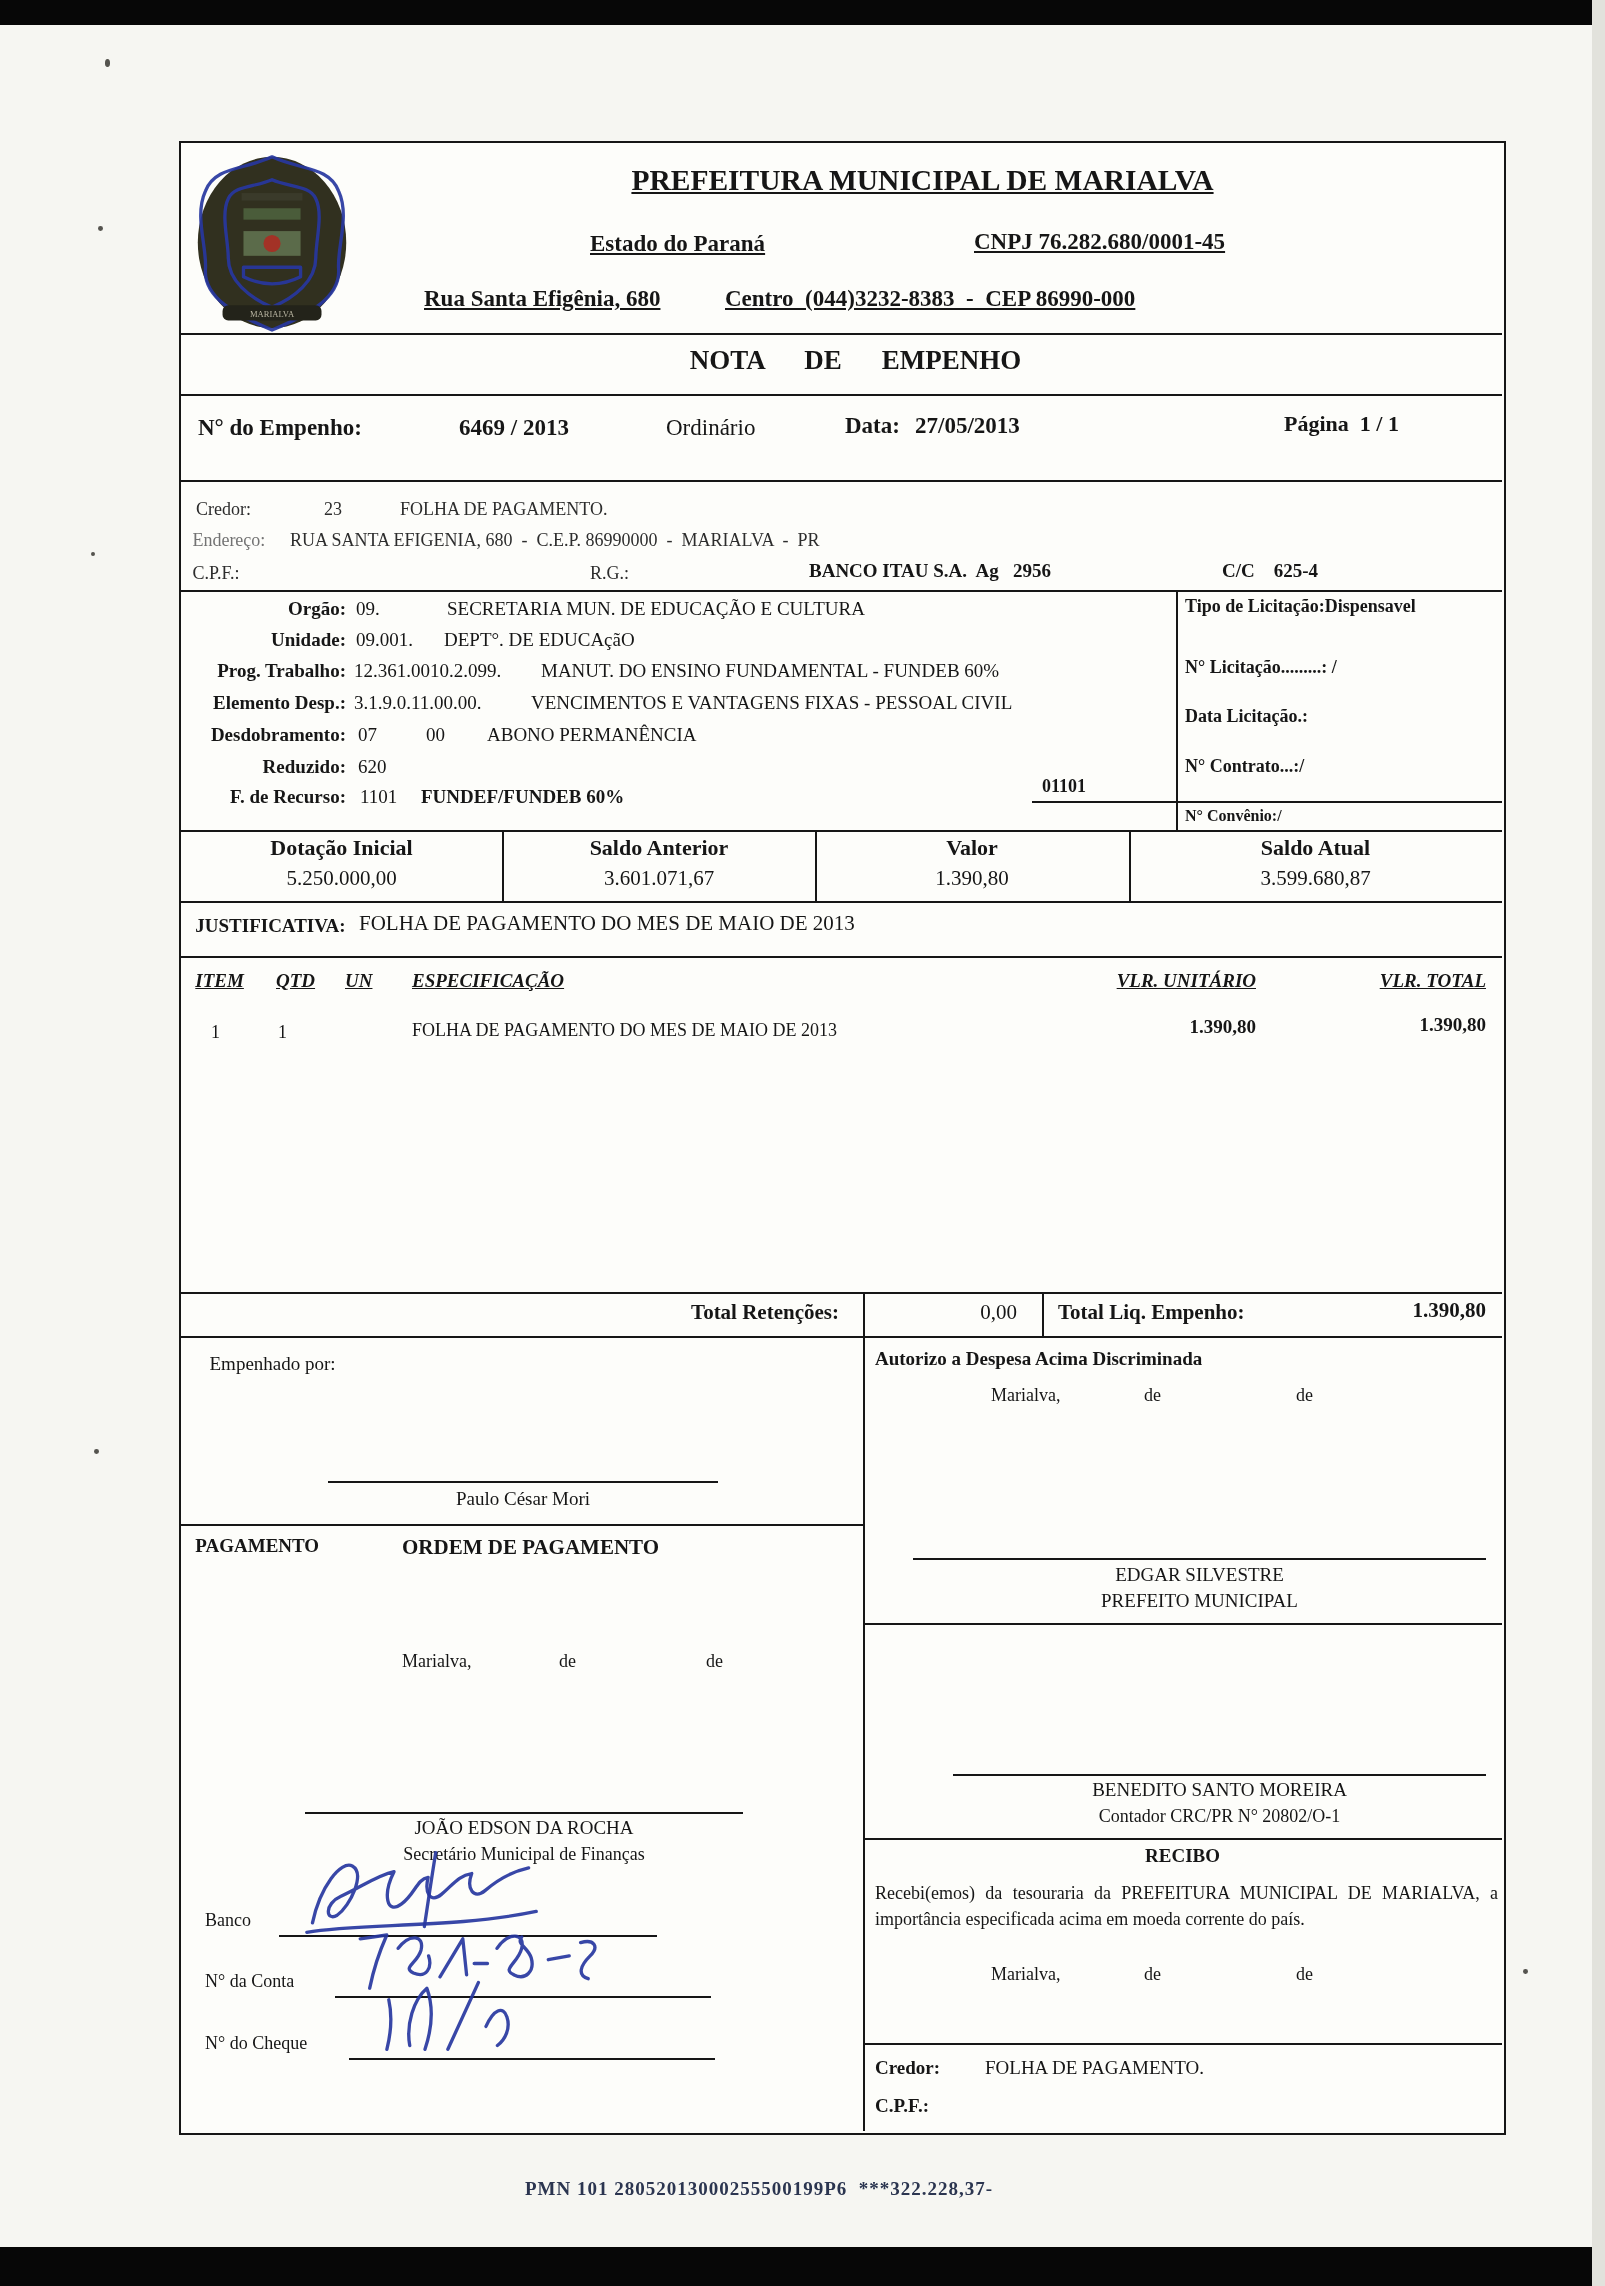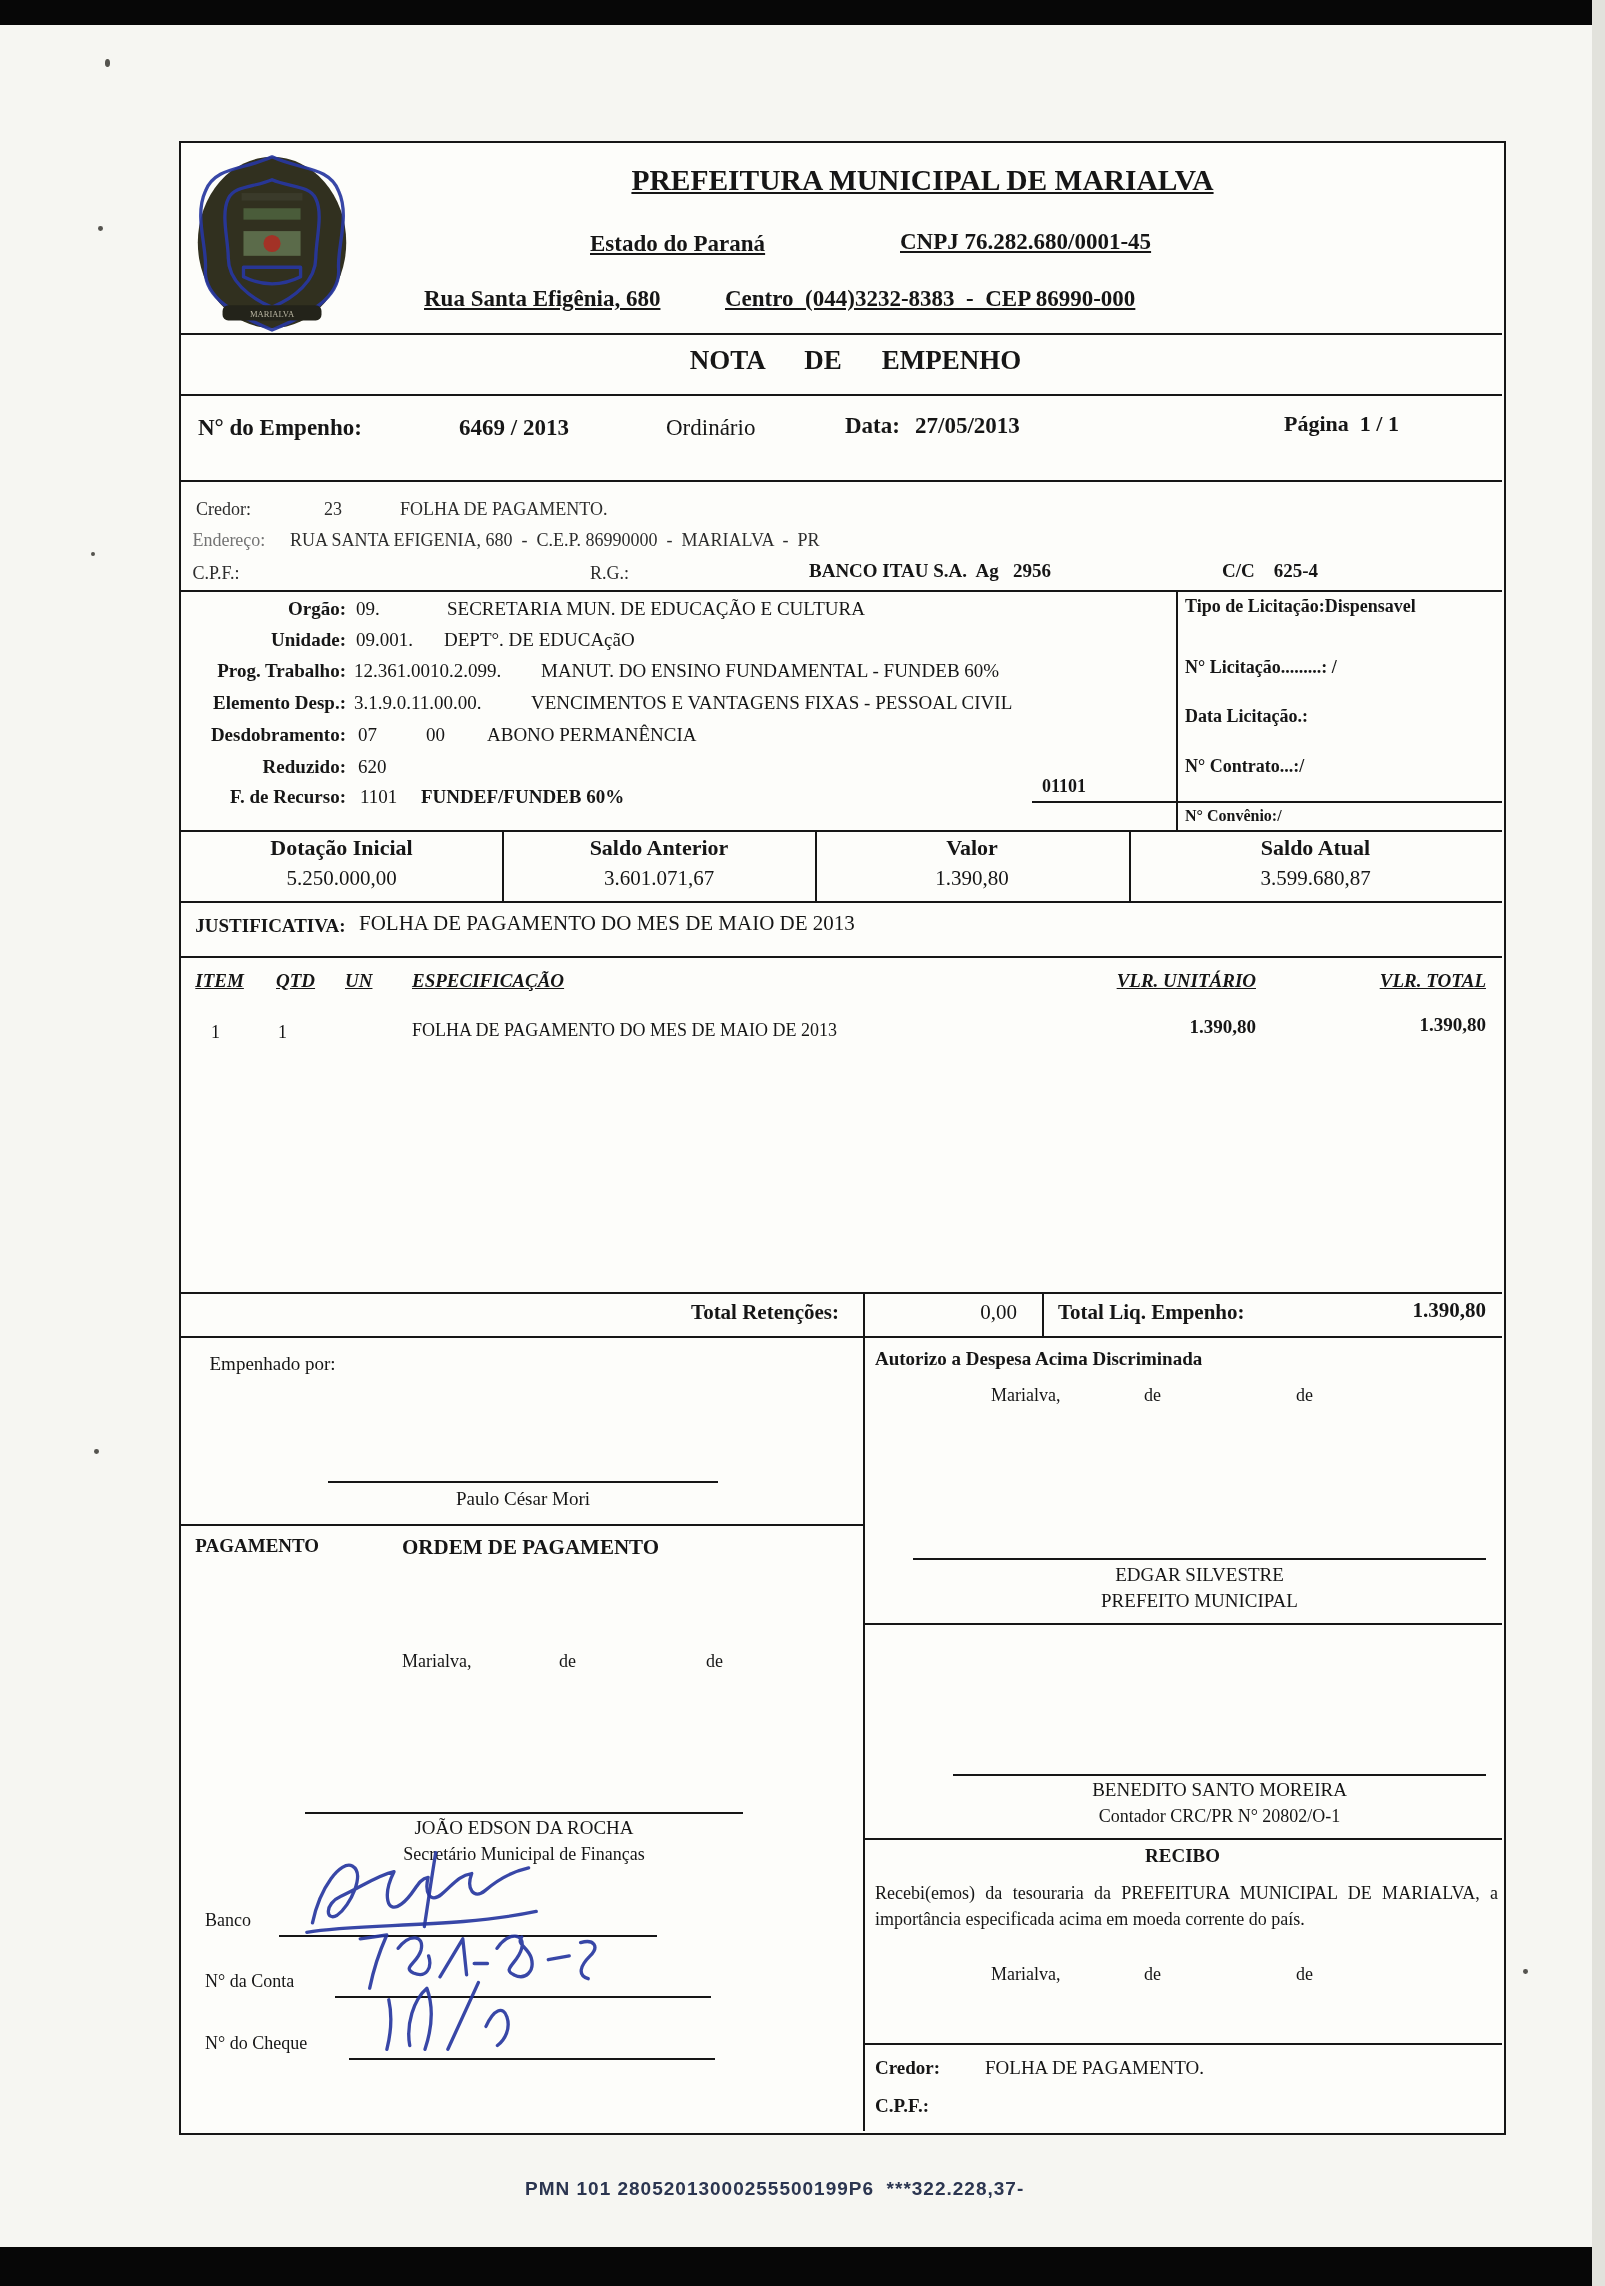--- a/index.html
+++ b/index.html
@@ -13,21 +13,21 @@
   .r { text-align:right; }
   .wrap { white-space:normal; }
   .hr { position:absolute; background:#161616; height:1.9px; }
   .vr { position:absolute; background:#161616; width:1.9px; }
   .bar { position:absolute; left:0; width:100%; background:#070707; }
   .speck { position:absolute; background:#55544f; border-radius:50%; }
   .ink { position:absolute; }
   .ink path { fill:none; stroke:#2737a0; stroke-width:3.5; stroke-linecap:round; stroke-linejoin:round; opacity:.92; }
   #frame { position:absolute; left:179px; top:141px; width:1327px; height:1994px; border:2.9px solid #161616; background:#fdfdfa; }
   #edge-shade { position:absolute; right:0; top:0; width:13.3px; height:100%; background:#e2e2dc; }
-  #dotmatrix { position:absolute; left:525px; top:2178px; font-family:Liberation Sans, sans-serif; font-weight:bold; font-size:19px; letter-spacing:1px; color:#2b3550; white-space:pre; }
+  #dotmatrix { position:absolute; left:525px; top:2178px; font-family:Liberation Serif, serif; font-weight:bold; font-size:19px; letter-spacing:1px; color:#2b3550; white-space:pre; }
 </style>
 </head>
 <body>
 
 <div class="bar" style="top:0; height:25px;"></div>
 <div class="bar" style="top:2247px; height:40px;"></div>
 <div id="edge-shade"></div>
 <div class="speck" style="left:105px; top:59px; width:4.8px; height:7.6px;"></div>
 <div class="speck" style="left:98px; top:226px; width:4.8px; height:4.8px;"></div>
 <div class="speck" style="left:94px; top:1449px; width:4.8px; height:4.8px;"></div>
@@ -44,21 +44,21 @@
     <rect x="52" y="60" width="60" height="12" fill="#4a5c3a"></rect>
     <rect x="52" y="84" width="60" height="26" fill="#5b6b4a"></rect>
     <circle cx="82" cy="97" r="9" fill="#a33226"></circle>
     <path d="M52 122 h60 v10 c-20 10 -40 10 -60 0 Z" fill="#3c3c2c"></path>
     <rect x="30" y="162" width="104" height="16" rx="6" fill="#23231a"></rect>
     <text x="82" y="174" font-size="9" fill="#b9b5a2" text-anchor="middle" font-family="Liberation Serif, serif">MARIALVA</text>
   </svg>
 
   <span class="t b u c" style="left:171px; top:21px; width:1141px; font-size:29.5px;">PREFEITURA MUNICIPAL DE MARIALVA</span>
   <span class="t b u" style="left:409px; top:88px; font-size:23px;">Estado do Paraná</span>
-  <span class="t b u" style="left:719px; top:86px; font-size:23px;">CNPJ 76.282.680/0001-45</span>
+  <span class="t b u" style="left:793px; top:86px; font-size:23px;">CNPJ 76.282.680/0001-45</span>
   <span class="t b u" style="left:243px; top:143px; font-size:23px;">Rua Santa Efigênia, 680</span>
   <span class="t b u" style="left:544px; top:143px; font-size:23px;">Centro  (044)3232-8383  -  CEP 86990-000</span>
   <div class="hr" style="left:0; top:190px; width:1321px;"></div>
   <span class="t b c" style="left:0; top:202px; width:1321px; font-size:27px; word-spacing:13.3px;padding-left:28px;">NOTA  DE  EMPENHO</span>
   <div class="hr" style="left:0; top:251px; width:1321px;"></div>
 
   <span class="t b" style="left:17px; top:272px; font-size:23px;">N° do Empenho:</span>
   <span class="t b" style="left:278px; top:272px; font-size:23px;">6469 / 2013</span>
   <span class="t" style="left:485px; top:272px; font-size:23px;">Ordinário</span>
   <span class="t b" style="left:664px; top:270px; font-size:23px;">Data:</span>

